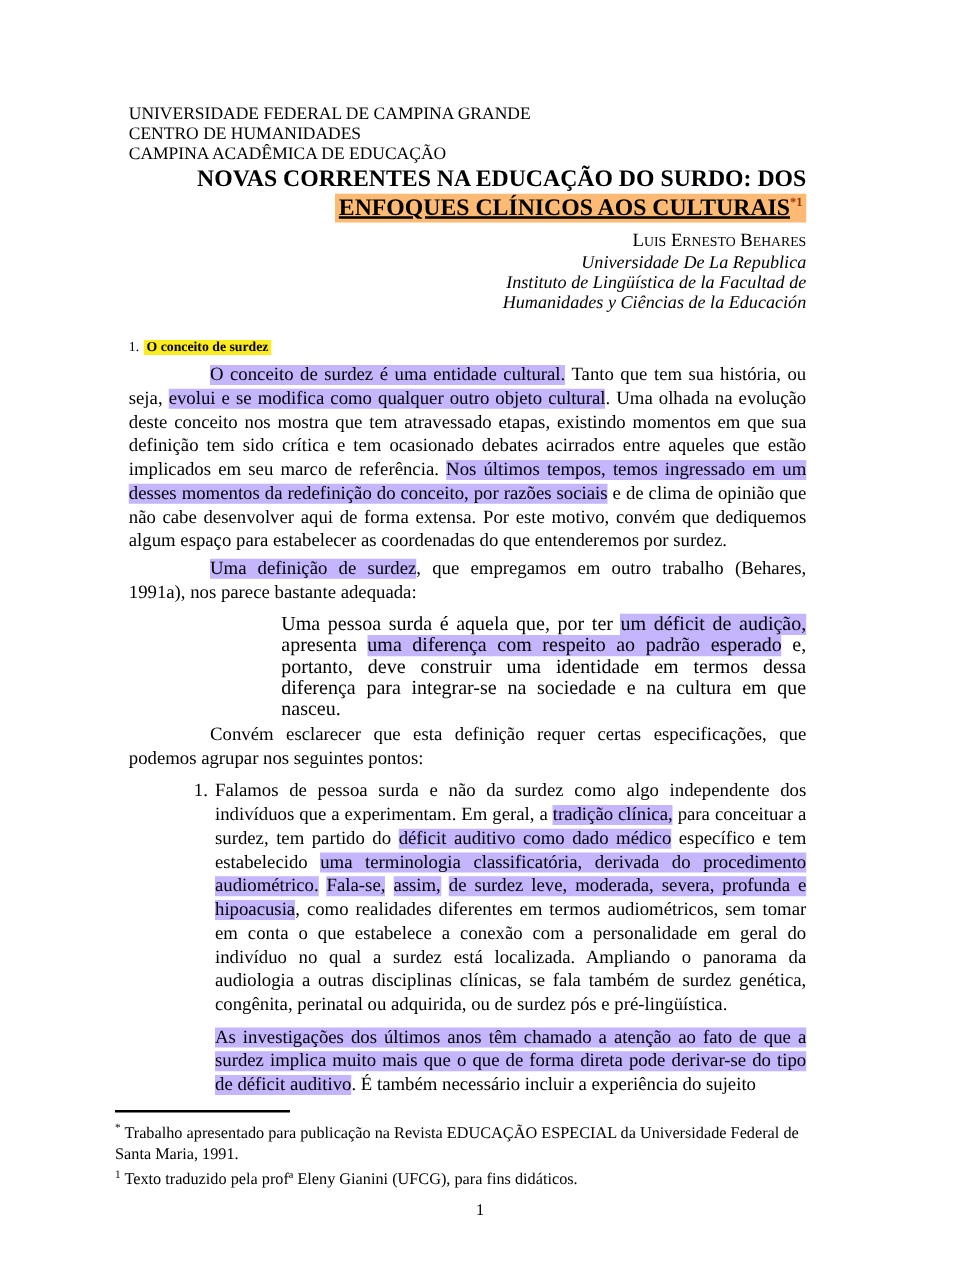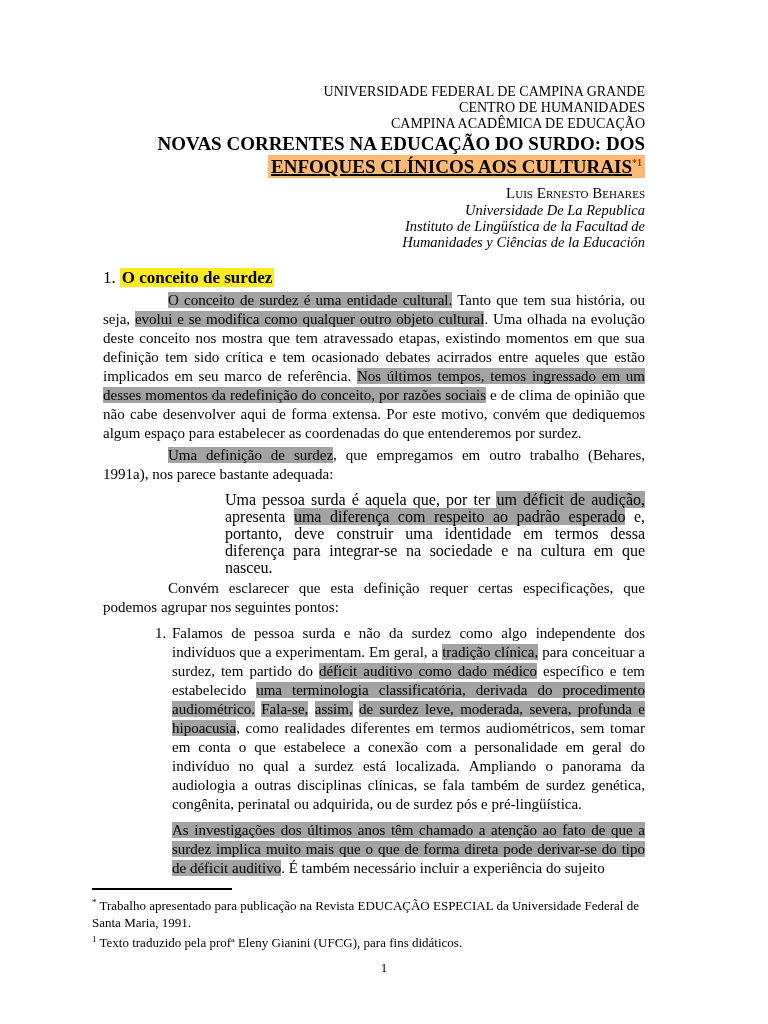--- a/index.html
+++ b/index.html
@@ -6,39 +6,39 @@
   .page{
     position:relative;
     width:768px;height:1024px;
     background:#ffffff;
     box-sizing:border-box;
     padding:84px 123px 0 103px;
     font-family:"Liberation Serif","DejaVu Serif",serif;
     color:#000;
     overflow:hidden;
   }
-  .hl{background:#a3a3a3;}
+  .hl{background:#c4b5fd;}
   .it{}
 
   
-  .inst-header{text-align:right;font-size:14px;line-height:16px;}
+  .inst-header{text-align:left;font-size:14px;line-height:16px;}
 
   
   .doc-title{text-align:right;font-weight:bold;font-size:19px;line-height:23px;}
   .title-hl-wrap{background:#fdba74;padding:1px 3px;}
   .title-underline{text-decoration:underline;text-decoration-thickness:1.5px;}
   .title-sup{font-size:10px;color:#993300;font-weight:bold;vertical-align:super;line-height:0;}
 
   
   .author-block{text-align:right;margin-top:7px;font-size:14.5px;line-height:16px;}
   .author-name{font-weight:normal;font-variant:small-caps;font-size:15px;line-height:17px;}
   .author-aff{font-style:italic;}
 
   
-  .section-heading{margin:18px 0 0 0;font-size:17px;line-height:20px;}
+  .section-heading{margin:18px 0 0 0;font-size:11px;line-height:20px;}
   .section-heading .num{margin-right:4px;}
   .section-heading .ttl{font-weight:bold;background:#fceb1f;padding:0 2px;}
 
   
   .bodyflow{font-size:15px;line-height:19px;text-align:justify;}
   .para{margin:3px 0 0 0;}
   .para.indent{text-indent:65px;}
   .para.hang{margin-left:69px;margin-top:7px;}
   .quote{margin:7px 0 0 122px;font-size:16px;line-height:17px;text-align:justify;}
   .list-item{display:flex;margin-top:7px;}

